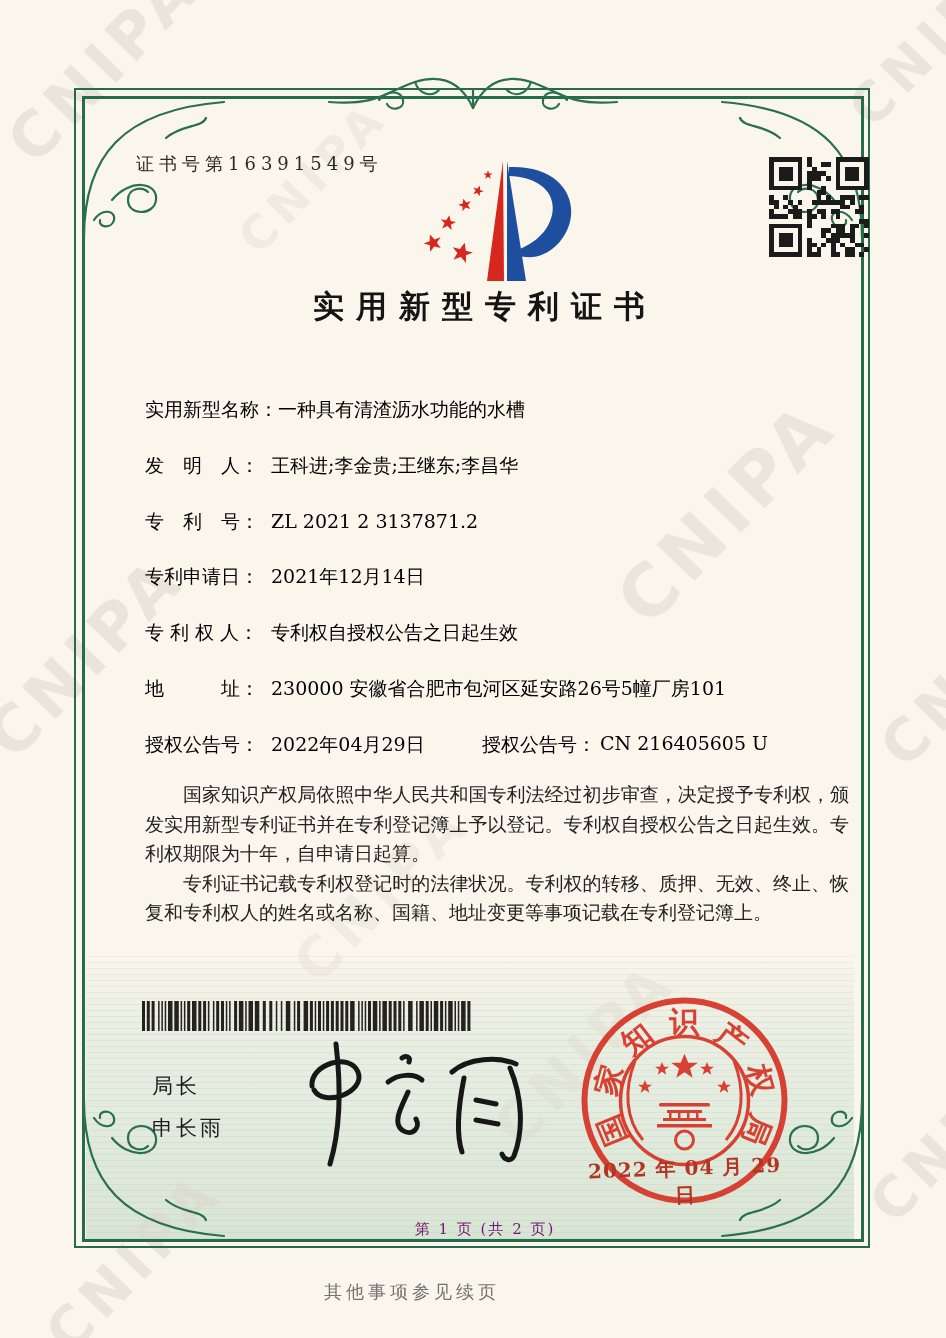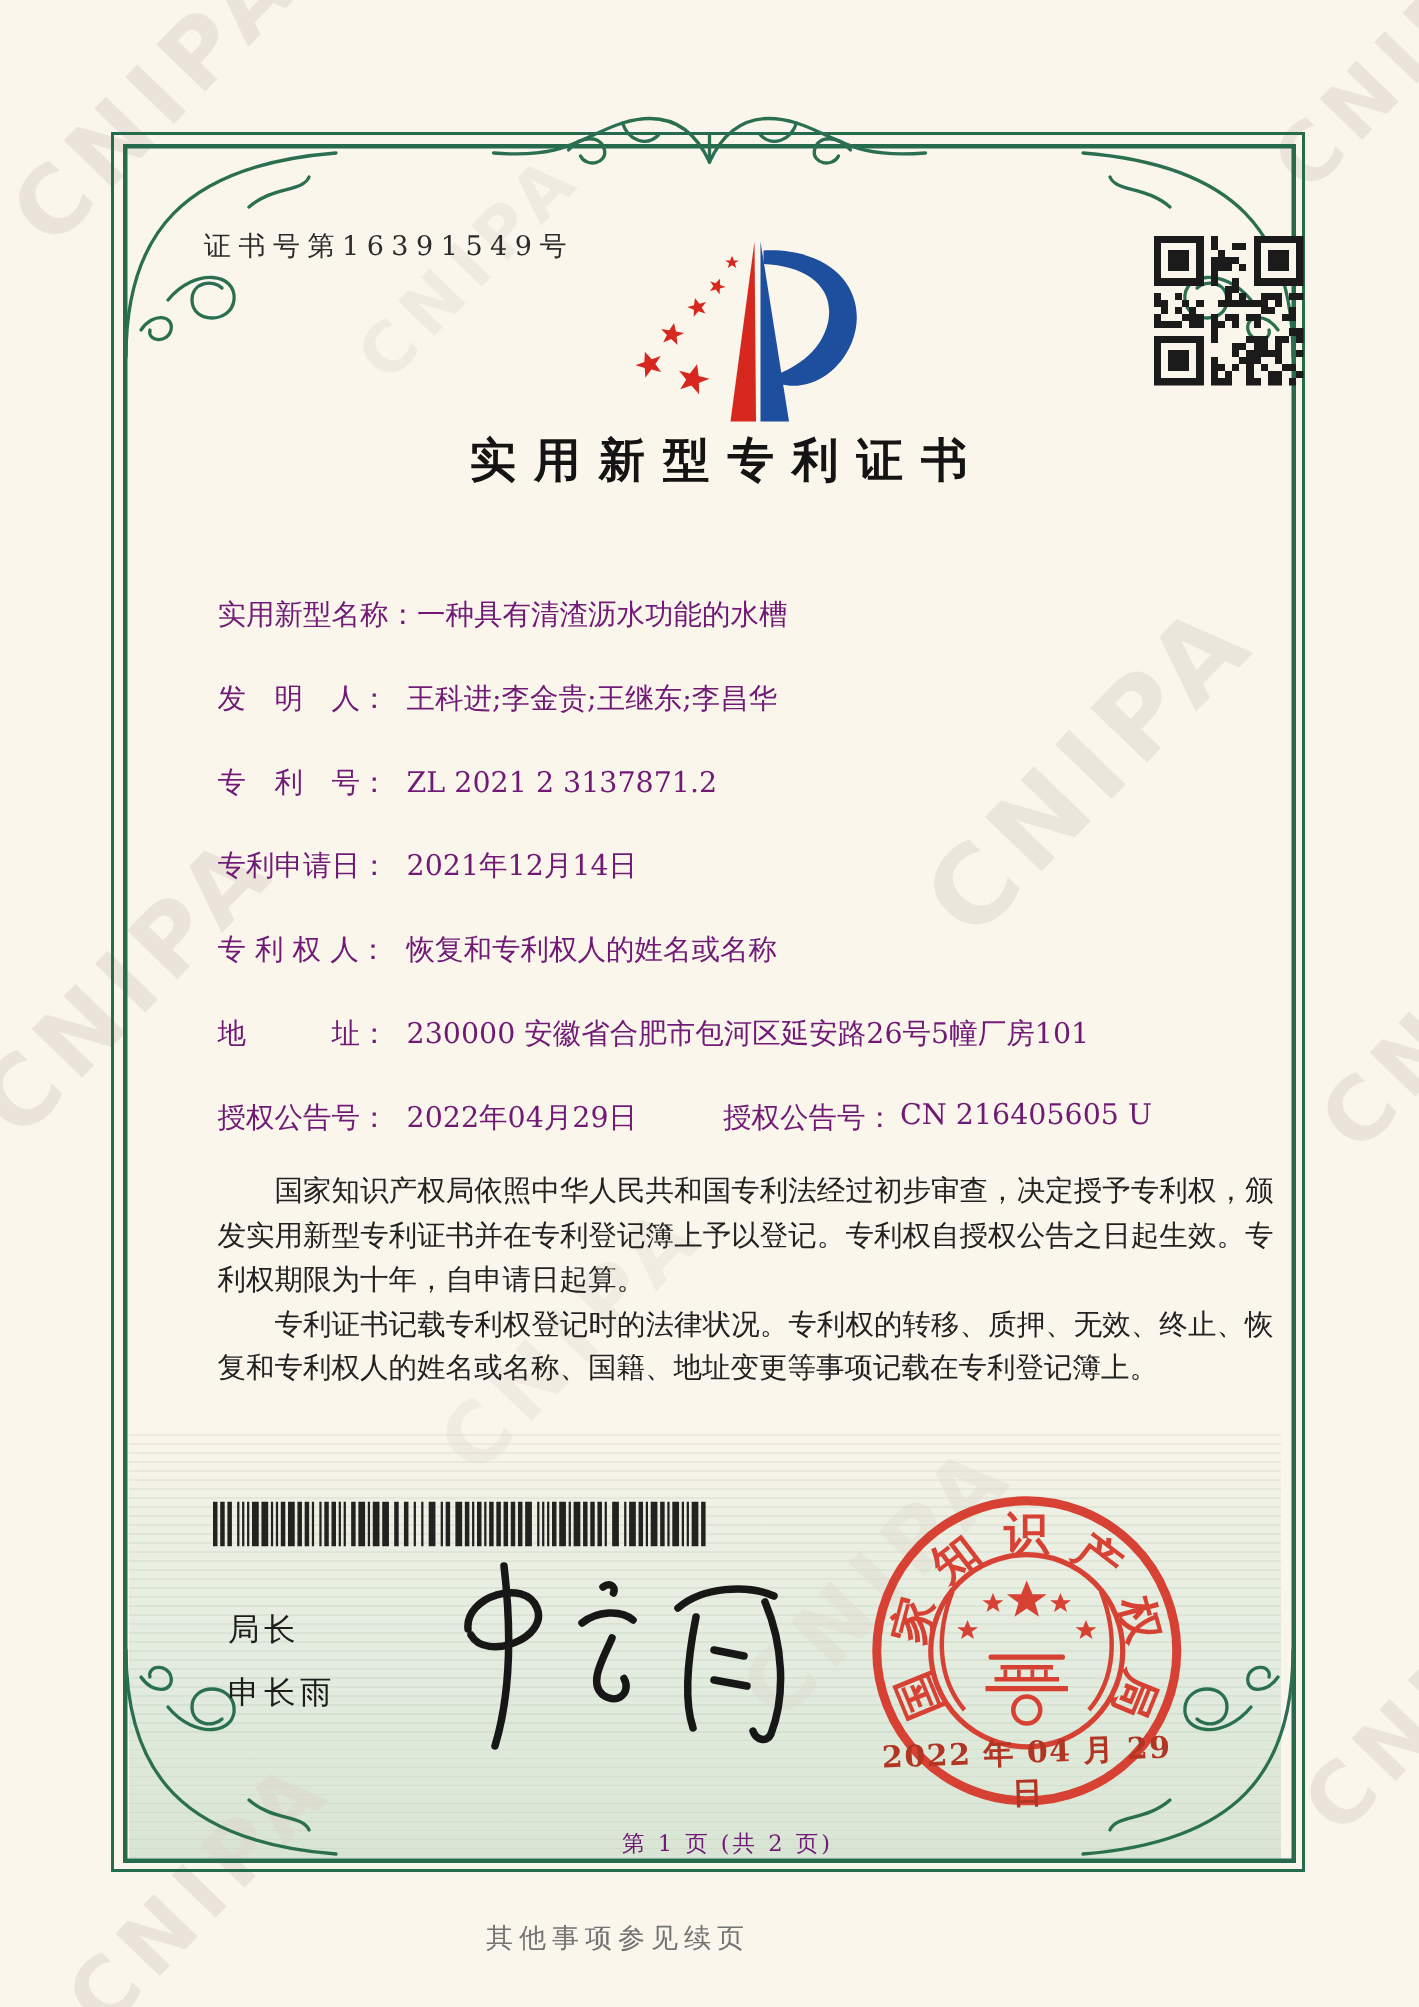--- a/index.html
+++ b/index.html
@@ -34,21 +34,21 @@
       repeating-linear-gradient(0deg, rgba(110,150,110,.10) 0 1px, rgba(0,0,0,0) 1px 6px),
       linear-gradient(to bottom, rgba(223,233,219,0) 0%, rgba(223,233,219,.5) 22%, #e3ecdf 55%, #d9e5d4 100%);
   }
   
   .content{position:absolute;left:12px;top:0;width:946px;height:1338px;z-index:5;}
   .cert-no{position:absolute;left:124px;top:152px;font-size:18px;letter-spacing:5px;color:#2b2b2b;}
   .logo{position:absolute;left:396px;top:153px;}
   .qr{position:absolute;left:757px;top:157px;width:100px;height:100px;}
   .title{position:absolute;left:0;top:286px;width:946px;text-align:center;
     font-size:31px;font-weight:bold;letter-spacing:12px;color:#141414;}
-  .fields{position:absolute;left:133px;top:397px;width:720px;font-size:19px;color:#701a75;}
+  .fields{position:absolute;left:133px;top:397px;width:720px;font-size:19px;color:#000000;}
   .frow{position:relative;height:55.8px;white-space:nowrap;}
   .flabel{display:inline-block;min-width:126px;}
   .l2{position:absolute;left:337px;}
   .v2{position:absolute;left:455px;}
   .paras{position:absolute;left:133px;top:780px;width:704px;font-size:19px;
     line-height:29.5px;color:#222;text-align:justify;}
   .paras p{margin:0;text-indent:2em;}
   .barcode{position:absolute;left:130px;top:1001px;}
   .director-title{position:absolute;left:140px;top:1072px;font-family:Liberation Mono, monospace;
     font-size:21px;letter-spacing:3px;color:#1d1d1d;}
@@ -285,21 +285,21 @@
       <div class="frow">
         <span class="flabel">发　明　人：</span><span class="fvalue">王科进;李金贵;王继东;李昌华</span>
       </div>
       <div class="frow">
         <span class="flabel">专　利　号：</span><span class="fvalue">ZL 2021 2 3137871.2</span>
       </div>
       <div class="frow">
         <span class="flabel">专利申请日：</span><span class="fvalue">2021年12月14日</span>
       </div>
       <div class="frow">
-        <span class="flabel">专 利 权 人：</span><span class="fvalue">恢复和专利权人的姓名或名称</span>
+        <span class="flabel">专 利 权 人：</span><span class="fvalue">专利权自授权公告之日起生效</span>
       </div>
       <div class="frow">
         <span class="flabel">地　　　址：</span><span class="fvalue">230000 安徽省合肥市包河区延安路26号5幢厂房101</span>
       </div>
       <div class="frow">
         <span class="flabel">授权公告号：</span><span class="fvalue">2022年04月29日</span>
         <span class="l2">授权公告号：</span>
         <span class="v2">CN 216405605 U</span>
       </div>
     </div>

